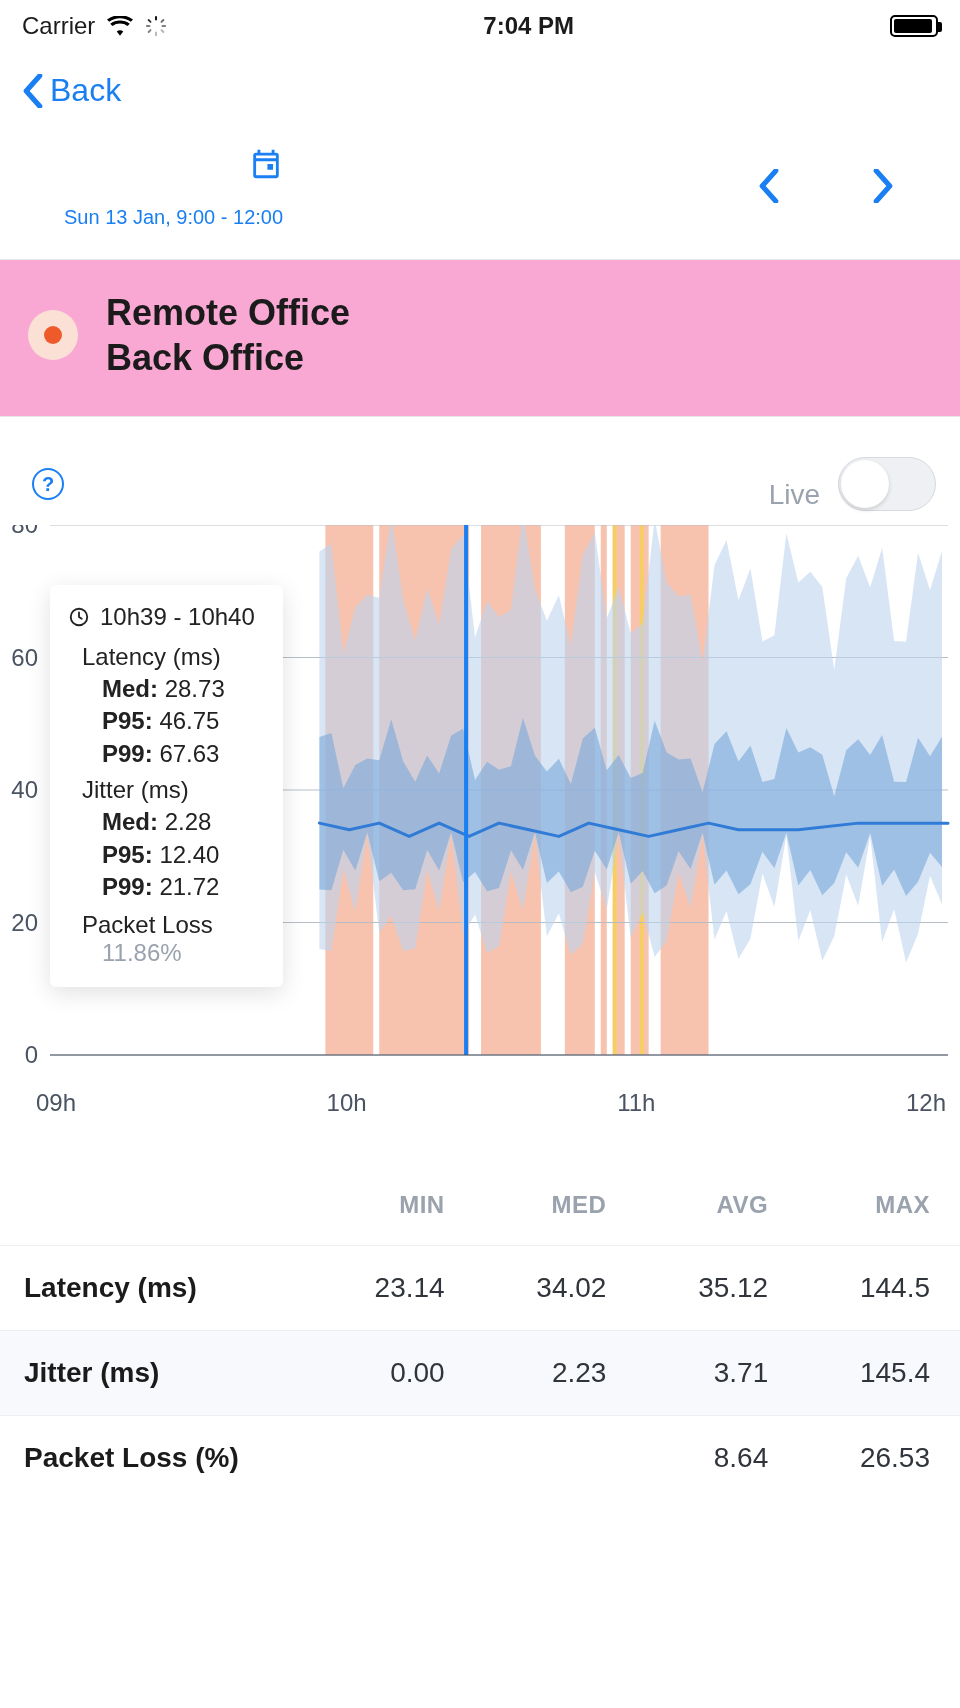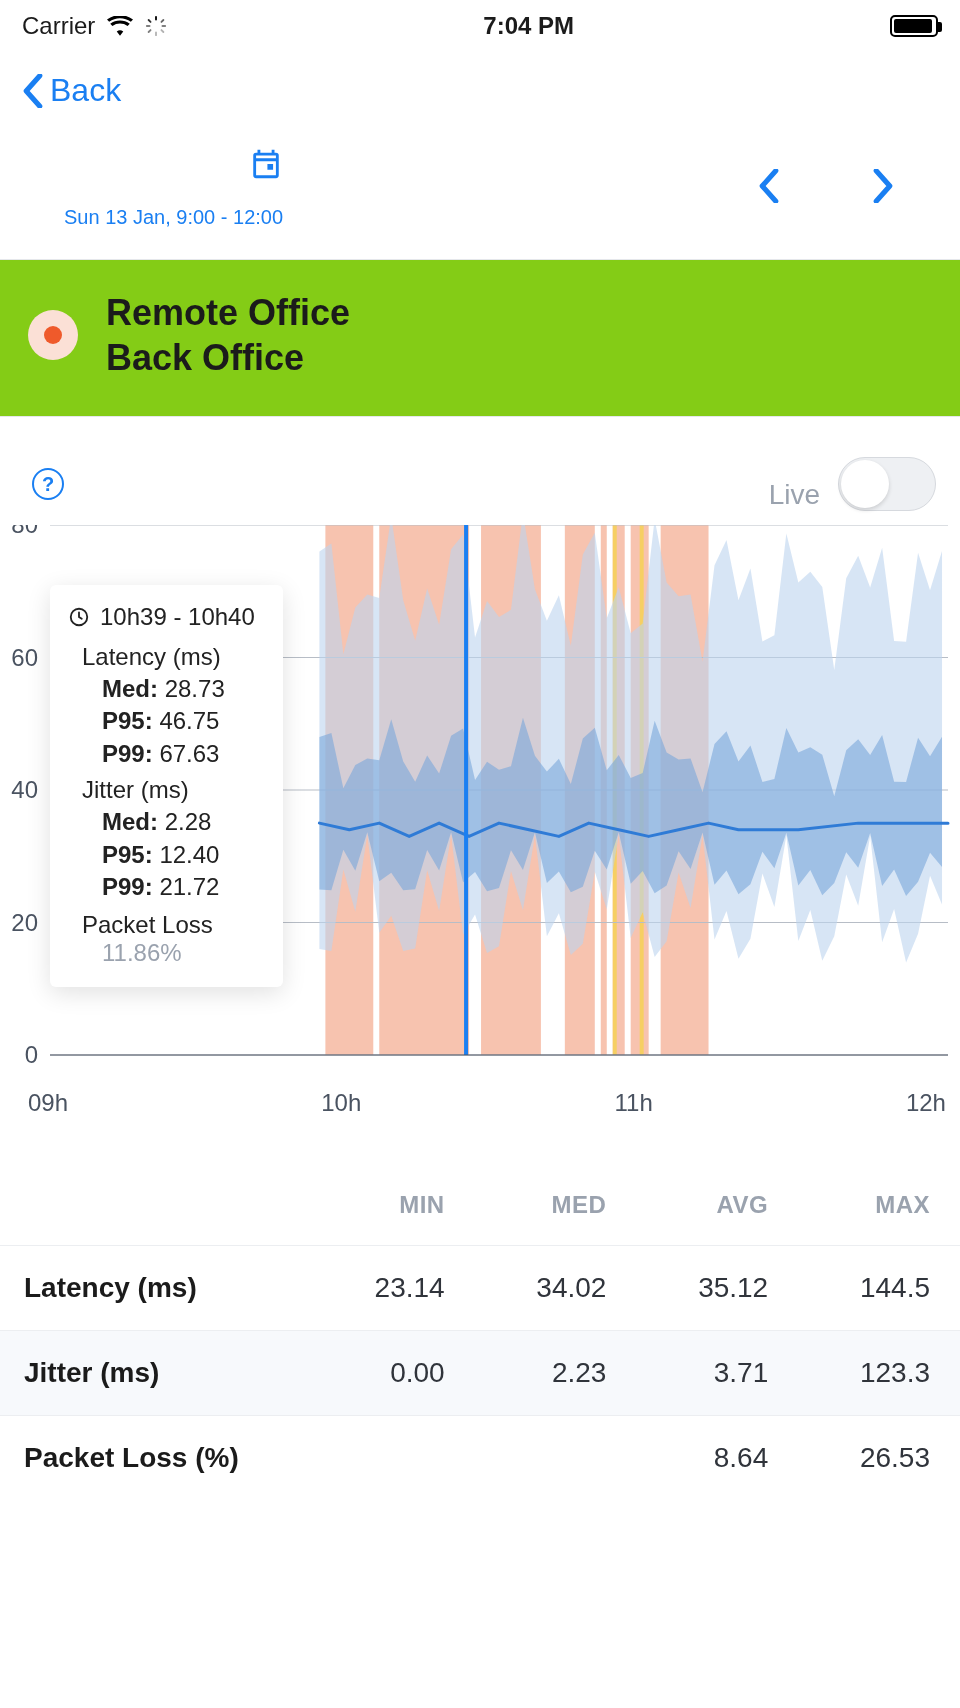--- a/index.html
+++ b/index.html
@@ -44,21 +44,21 @@
   
   .date-row {
     display:flex; align-items:center; padding: 16px 40px 30px 64px;
   }
   .date-btn { display:flex; align-items:flex-end; gap:20px; color:#1a7ff2; font-size:20px; font-weight:500; cursor:pointer;flex-direction:column; }
   .date-nav { margin-left:auto; display:flex; gap:80px; padding-right:20px; }
   .chev { color:#1a7ff2; cursor:pointer; padding:6px; }
 
   
   .loc-block {
-    background:#84cc16;
+    background:#f9a8d4;
     border-top:1px solid #e5e7eb;
     border-bottom:1px solid #e5e7eb;
     padding: 30px 28px 36px 28px;
     display:flex; align-items:center; gap:28px;
   }
   .status-dot {
     width:50px; height:50px; border-radius:50%;
     background:#fbe0d6; position:relative;
   }
   .status-dot::after {
@@ -101,21 +101,21 @@
     font-size:24px; color:#222;
   }
   .tooltip .tt-title { display:flex; align-items:center; gap:10px; font-weight:500; margin-bottom:12px; }
   .tooltip .clk { width:22px;height:22px;display:inline-block; }
   .tooltip .group-label { font-weight:500; margin:6px 0 2px 14px; }
   .tooltip .metric { margin-left:34px; line-height:1.35; }
   .tooltip .metric b { font-weight:600; }
   .tooltip .pl-label { font-weight:500; margin:8px 0 0 14px; }
   .tooltip .pl-val { margin-left:34px; color:#9aa2ae; }
 
-  .x-ticks { display:flex; justify-content:space-between; padding:4px 14px 0 28px; font-size:24px; color:#4a5361; }
+  .x-ticks { display:flex; justify-content:space-between; padding:4px 14px 0 36px; font-size:24px; color:#4a5361; }
 
   
   .stats { margin-top:48px; }
   .stats-head, .stats-row {
     display:grid;
     grid-template-columns: 1.6fr 1fr 1fr 1fr 1fr;
     align-items:center;
     padding: 26px 30px 26px 24px;
     font-size:28px;
   }
@@ -288,21 +288,21 @@
         <div class="val">23.14</div>
         <div class="val">34.02</div>
         <div class="val">35.12</div>
         <div class="val">144.5</div>
       </div>
       <div class="stats-row alt">
         <div class="label">Jitter (ms)</div>
         <div class="val">0.00</div>
         <div class="val">2.23</div>
         <div class="val">3.71</div>
-        <div class="val">123.3</div>
+        <div class="val">145.4</div>
       </div>
       <div class="stats-row">
         <div class="label">Packet Loss (%)</div>
         <div class="val"></div>
         <div class="val"></div>
         <div class="val">8.64</div>
         <div class="val">26.53</div>
       </div>
     </div>
 </div>

